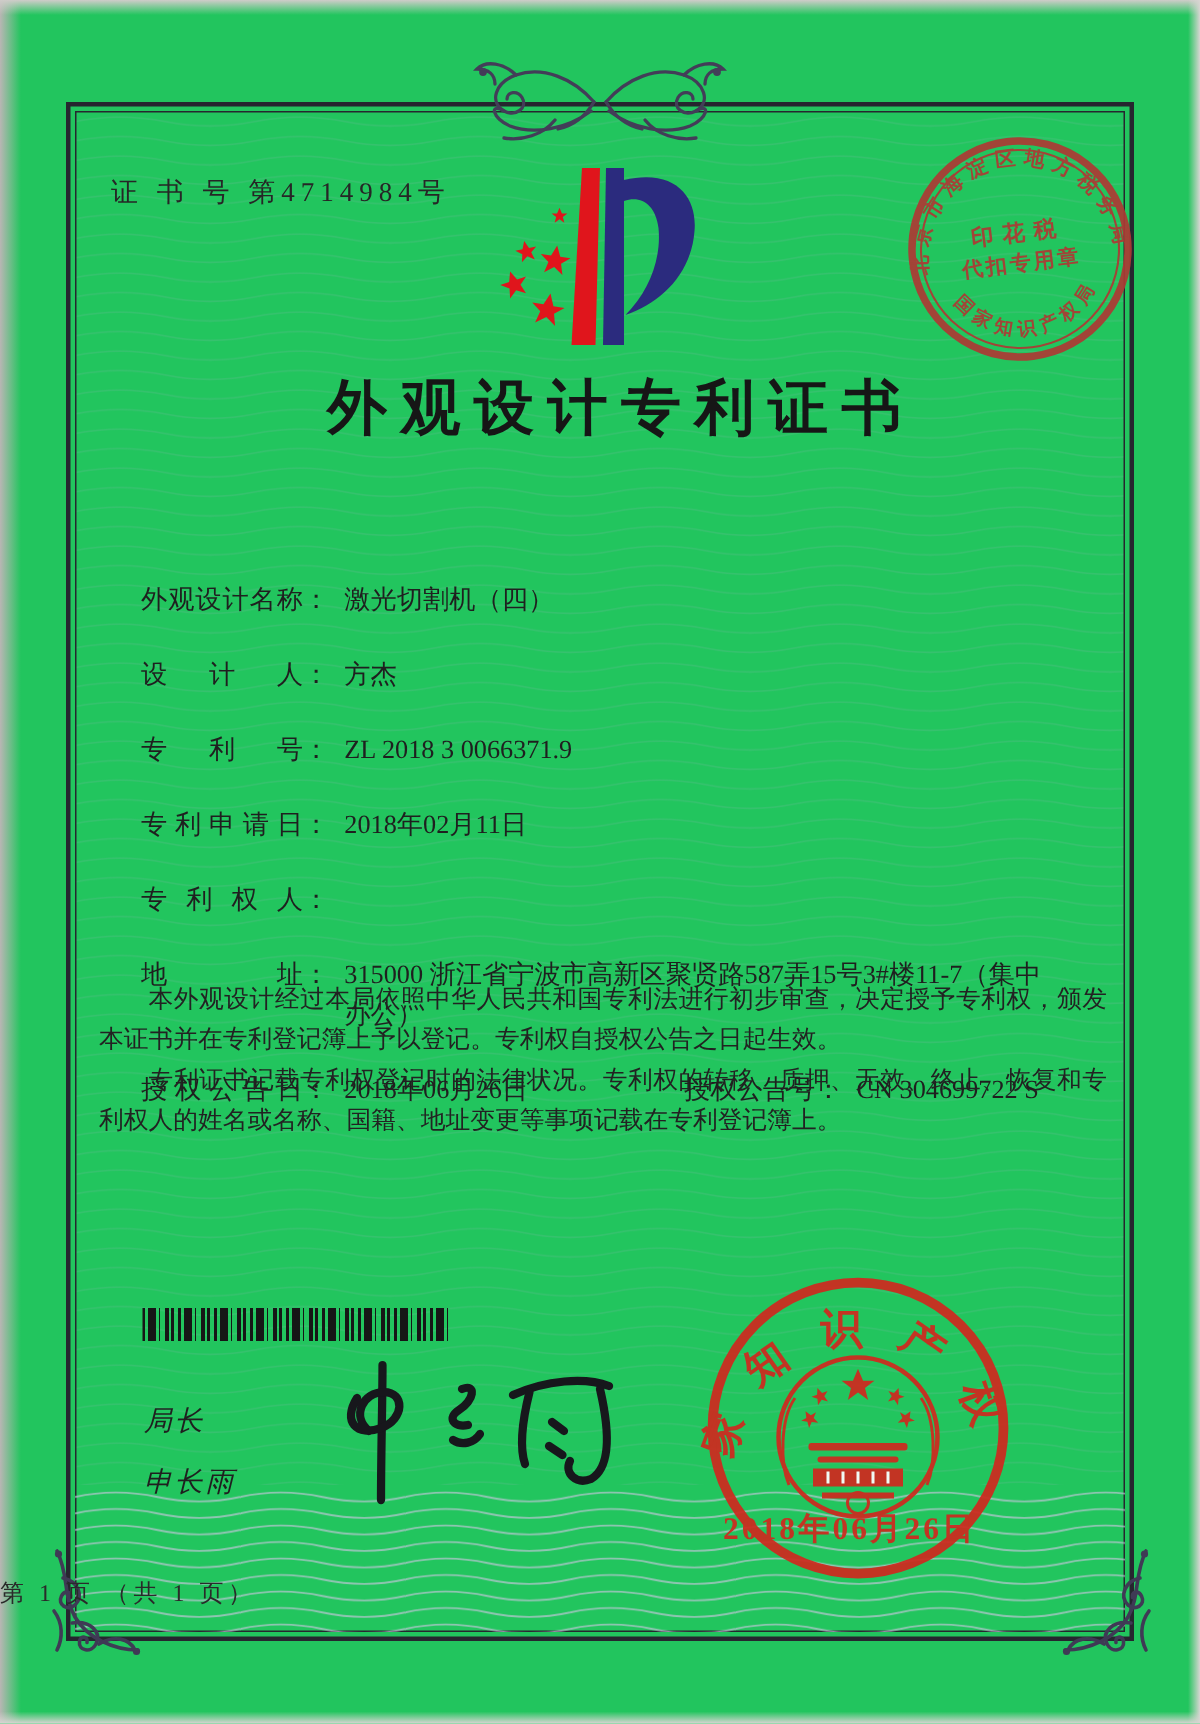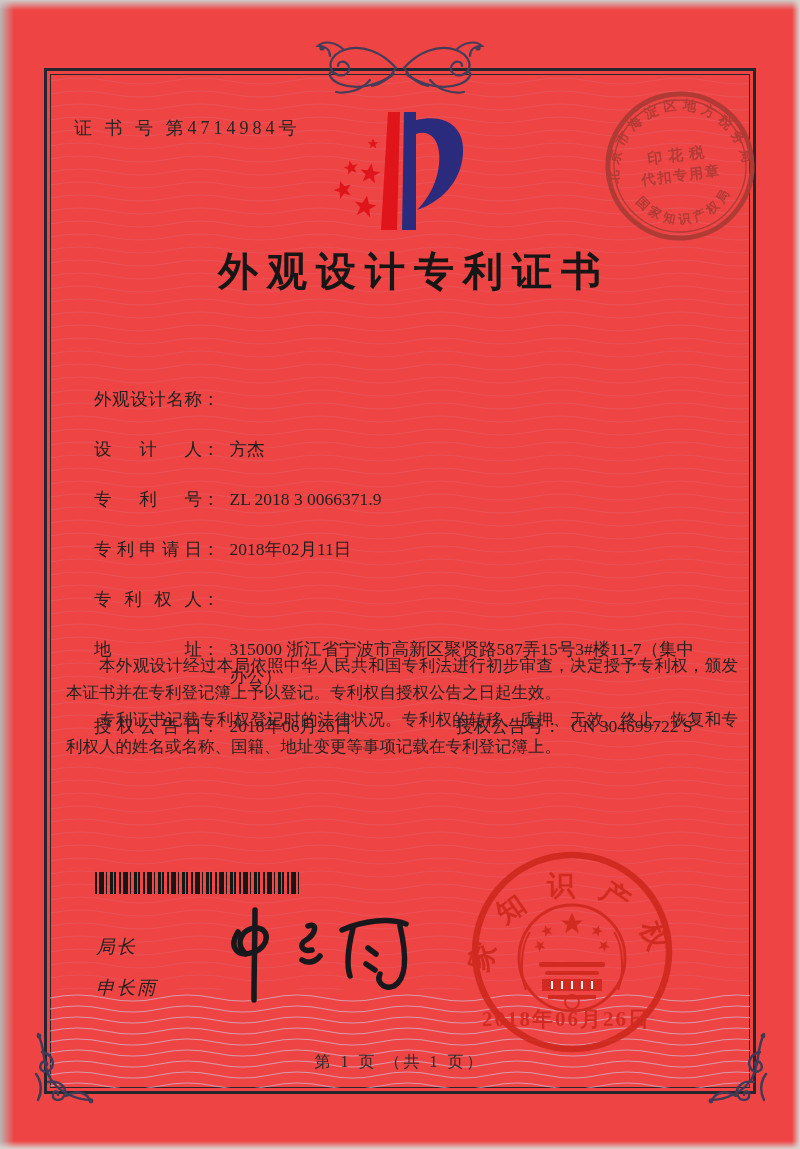--- a/index.html
+++ b/index.html
@@ -1,19 +1,19 @@
 <!DOCTYPE html>
 <html><head>
 <meta charset="utf-8">
 <style>
   * { margin:0; padding:0; box-sizing:border-box; }
   html,body { background:#e8e8e8; }
   .page {
     position:relative; width:800px; height:1149px; margin:0 auto;
-    background:#ef4444; overflow:hidden;
+    background:#22c55e; overflow:hidden;
     font-family:"Liberation Serif","DejaVu Serif",serif;
     color:#1f1f1f;
   }
   
   .shadow-left  { position:absolute; left:0; top:0; width:14px; height:100%;
                   background:linear-gradient(90deg,#b9b6b4,rgba(255,255,255,0)); }
   .shadow-top   { position:absolute; left:0; top:0; width:100%; height:10px;
                   background:linear-gradient(180deg,#cfccc9,rgba(255,255,255,0)); }
   .shadow-right { position:absolute; right:0; top:0; width:8px; height:100%;
                   background:linear-gradient(270deg,#d8d5d2,rgba(255,255,255,0)); }
@@ -65,21 +65,21 @@
       #161616 19px 21px, transparent 21px 24px); }
 
   .officials { position:absolute; left:96px; top:934px; z-index:2;
                font-size:18.5px; letter-spacing:2px;font-style:italic; }
   .officials .line { margin-bottom:16px; }
 
   .signature { position:absolute; left:208px; top:900px; z-index:2; }
 
   .seal { position:absolute; left:456px; top:850px; z-index:3; opacity:.93; }
 
-  .footer { position:absolute; left:0; top:1052px; width:100%; text-align:center;
+  .footer { position:absolute; left:0; top:1052px; width:100%; 
             font-size:16px; letter-spacing:3px; z-index:2; color:#2a2a2a; }
 
   .ornament-top { position:absolute; left:278px; top:34px; z-index:2; }
   .corner-bl { position:absolute; left:32px; top:1030px; z-index:2; }
   .corner-br { position:absolute; left:706px; top:1030px; z-index:2; transform:scaleX(-1); }
 </style>
 </head>
 <body>
 
 <div class="page">
@@ -192,20 +192,21 @@
     <text x="80" y="74" text-anchor="middle" font-size="15" font-weight="bold" fill="#ad3a34" letter-spacing="6" font-family="Liberation Serif, serif">印花税</text>
     <text x="80" y="94" text-anchor="middle" font-size="14" font-weight="bold" fill="#ad3a34" letter-spacing="2" font-family="Liberation Serif, serif">代扣专用章</text>
   </svg>
 
   <div class="title">外观设计专利证书</div>
 
   <div class="fields">
     <div class="f-row">
       <span class="f-label">外观设计名称</span>
         <span class="f-colon">：</span>
+      <span class="f-value">激光切割机（四）</span>
     </div>
     <div class="f-row">
       <span class="f-label">设计人</span>
         <span class="f-colon">：</span>
       <span class="f-value">方杰</span>
     </div>
     <div class="f-row">
       <span class="f-label">专利号</span>
         <span class="f-colon">：</span>
       <span class="f-value">ZL 2018 3 0066371.9</span>

